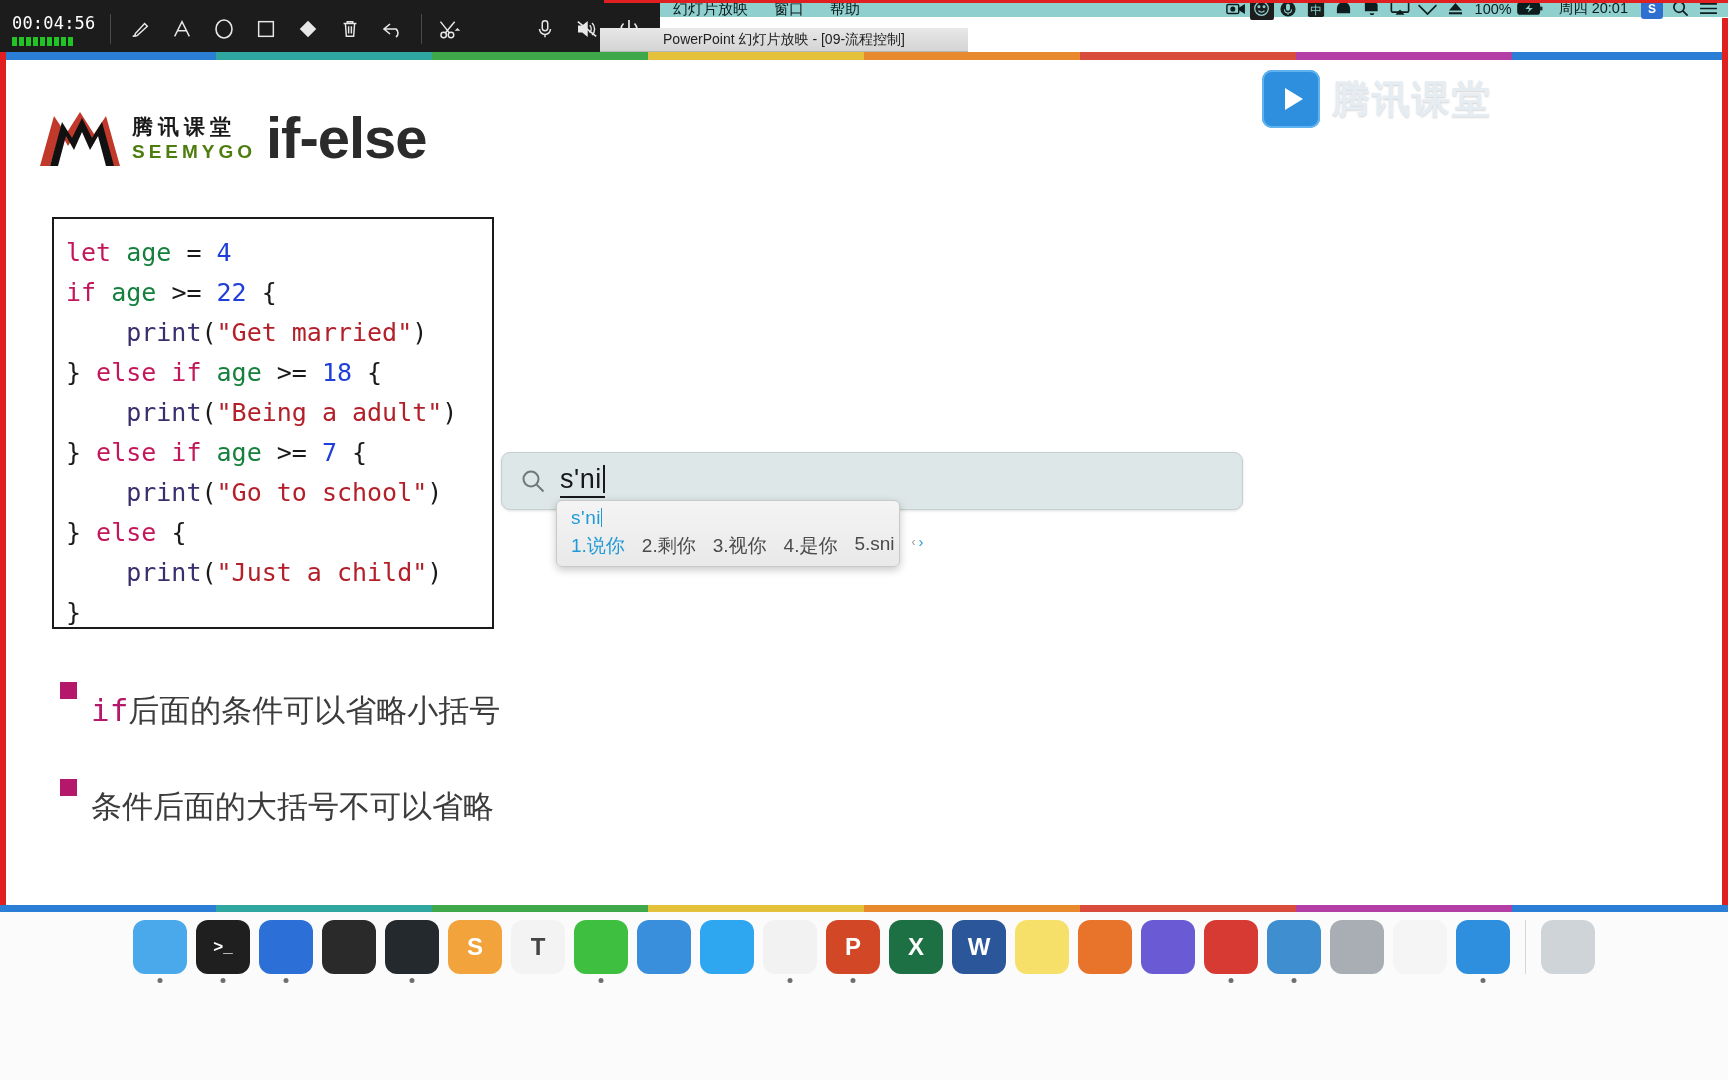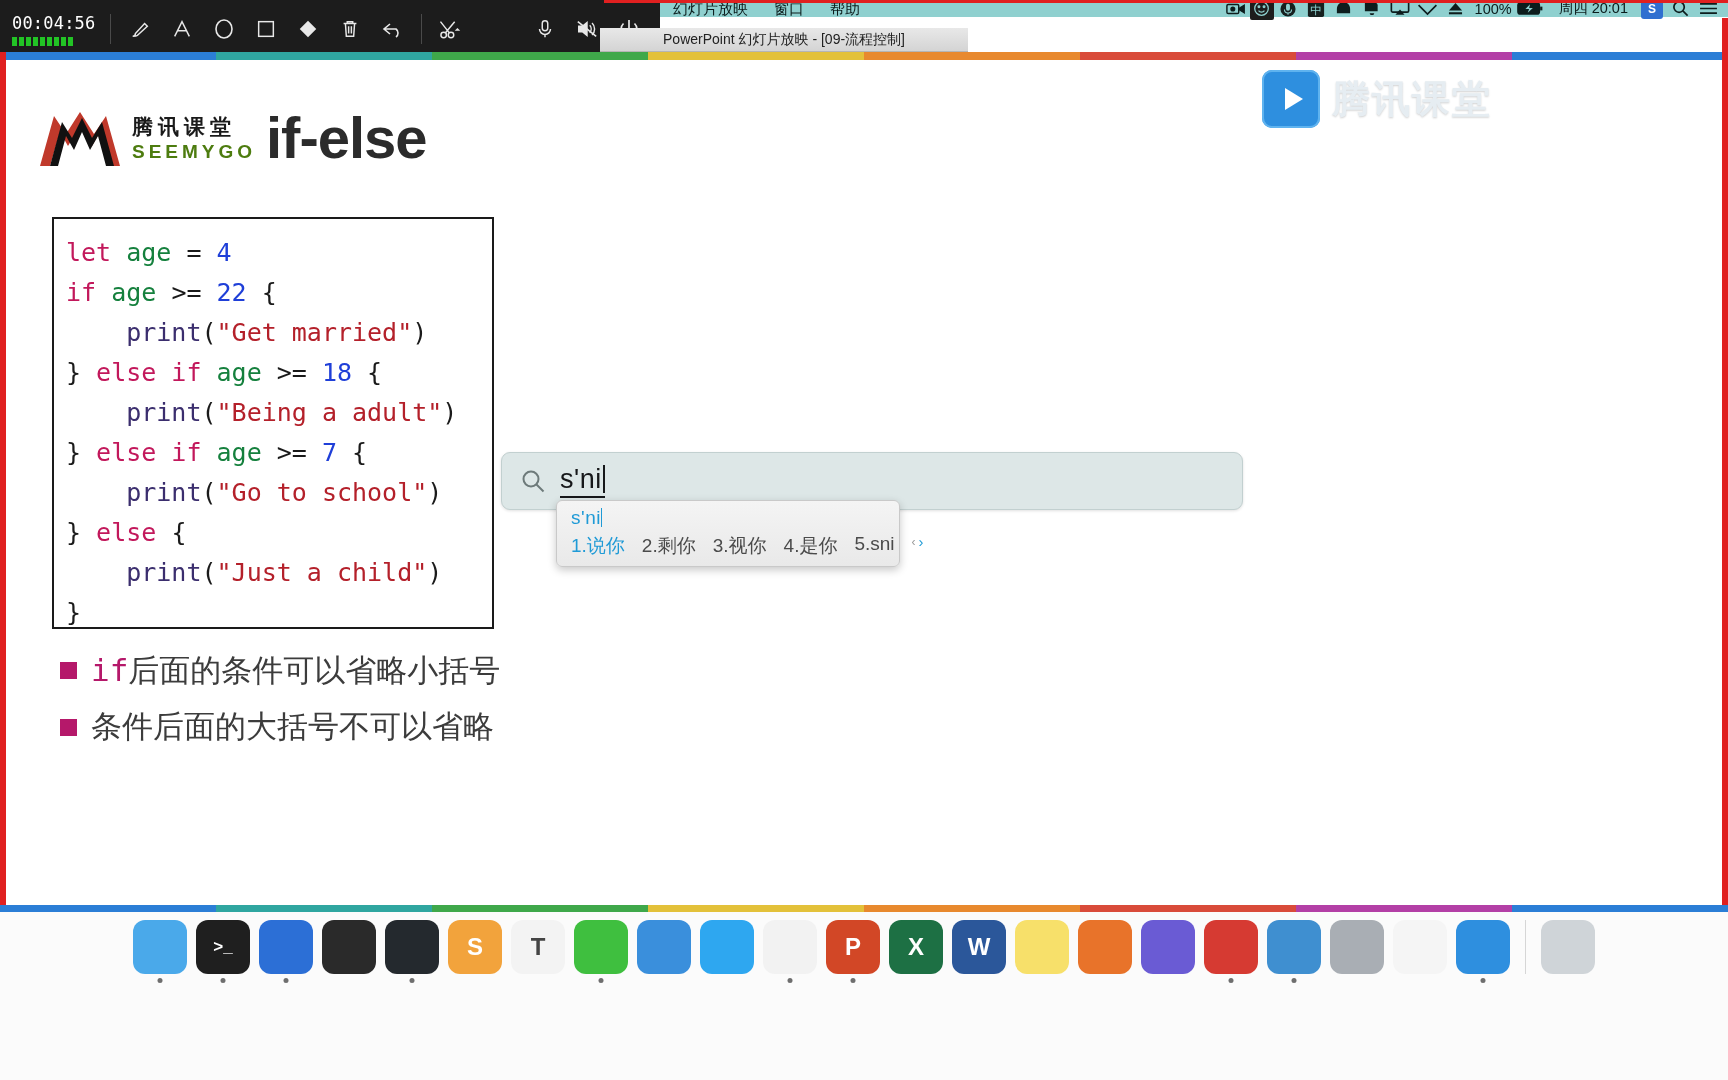--- a/index.html
+++ b/index.html
@@ -101,21 +101,21 @@
   .kw  { color: #c2185b; }
   .var { color: #15803d; }
   .num { color: #1f3fd8; }
   .fn  { color: #3b2e6e; }
   .str { color: #b4202a; }
   .pun { color: #1a1a1a; }
 
   .bullets { position: absolute; left: 60px; top: 590px; }
   .bullet { display: flex; align-items: center; margin-bottom: 16px; }
   .bullet .sq { width: 17px; height: 17px; background: #b5186a; margin-right: 14px; flex: none; }
-  .bullet .btext { font-size: 31px; color: #3c3c3c; line-height: 40px; }
+  .bullet .btext { font-size: 31px; color: #3c3c3c; line-height: 40px; margin-top: 40px; }
   .bullet .btext .code-ital { color: #b5186a; font-family: "DejaVu Sans Mono", monospace; }
 
   
   .searchbar {
     position: absolute; left: 501px; top: 392px; width: 742px; height: 58px;
     background: #dde7e7; border: 1px solid #c2d0d0; border-radius: 9px;
     display: flex; align-items: center; padding: 0 18px;
     box-shadow: 0 1px 3px rgba(0,0,0,.12);
   }
   .searchbar .mag { color: #6d7a7a; margin-right: 14px; display: flex; }

